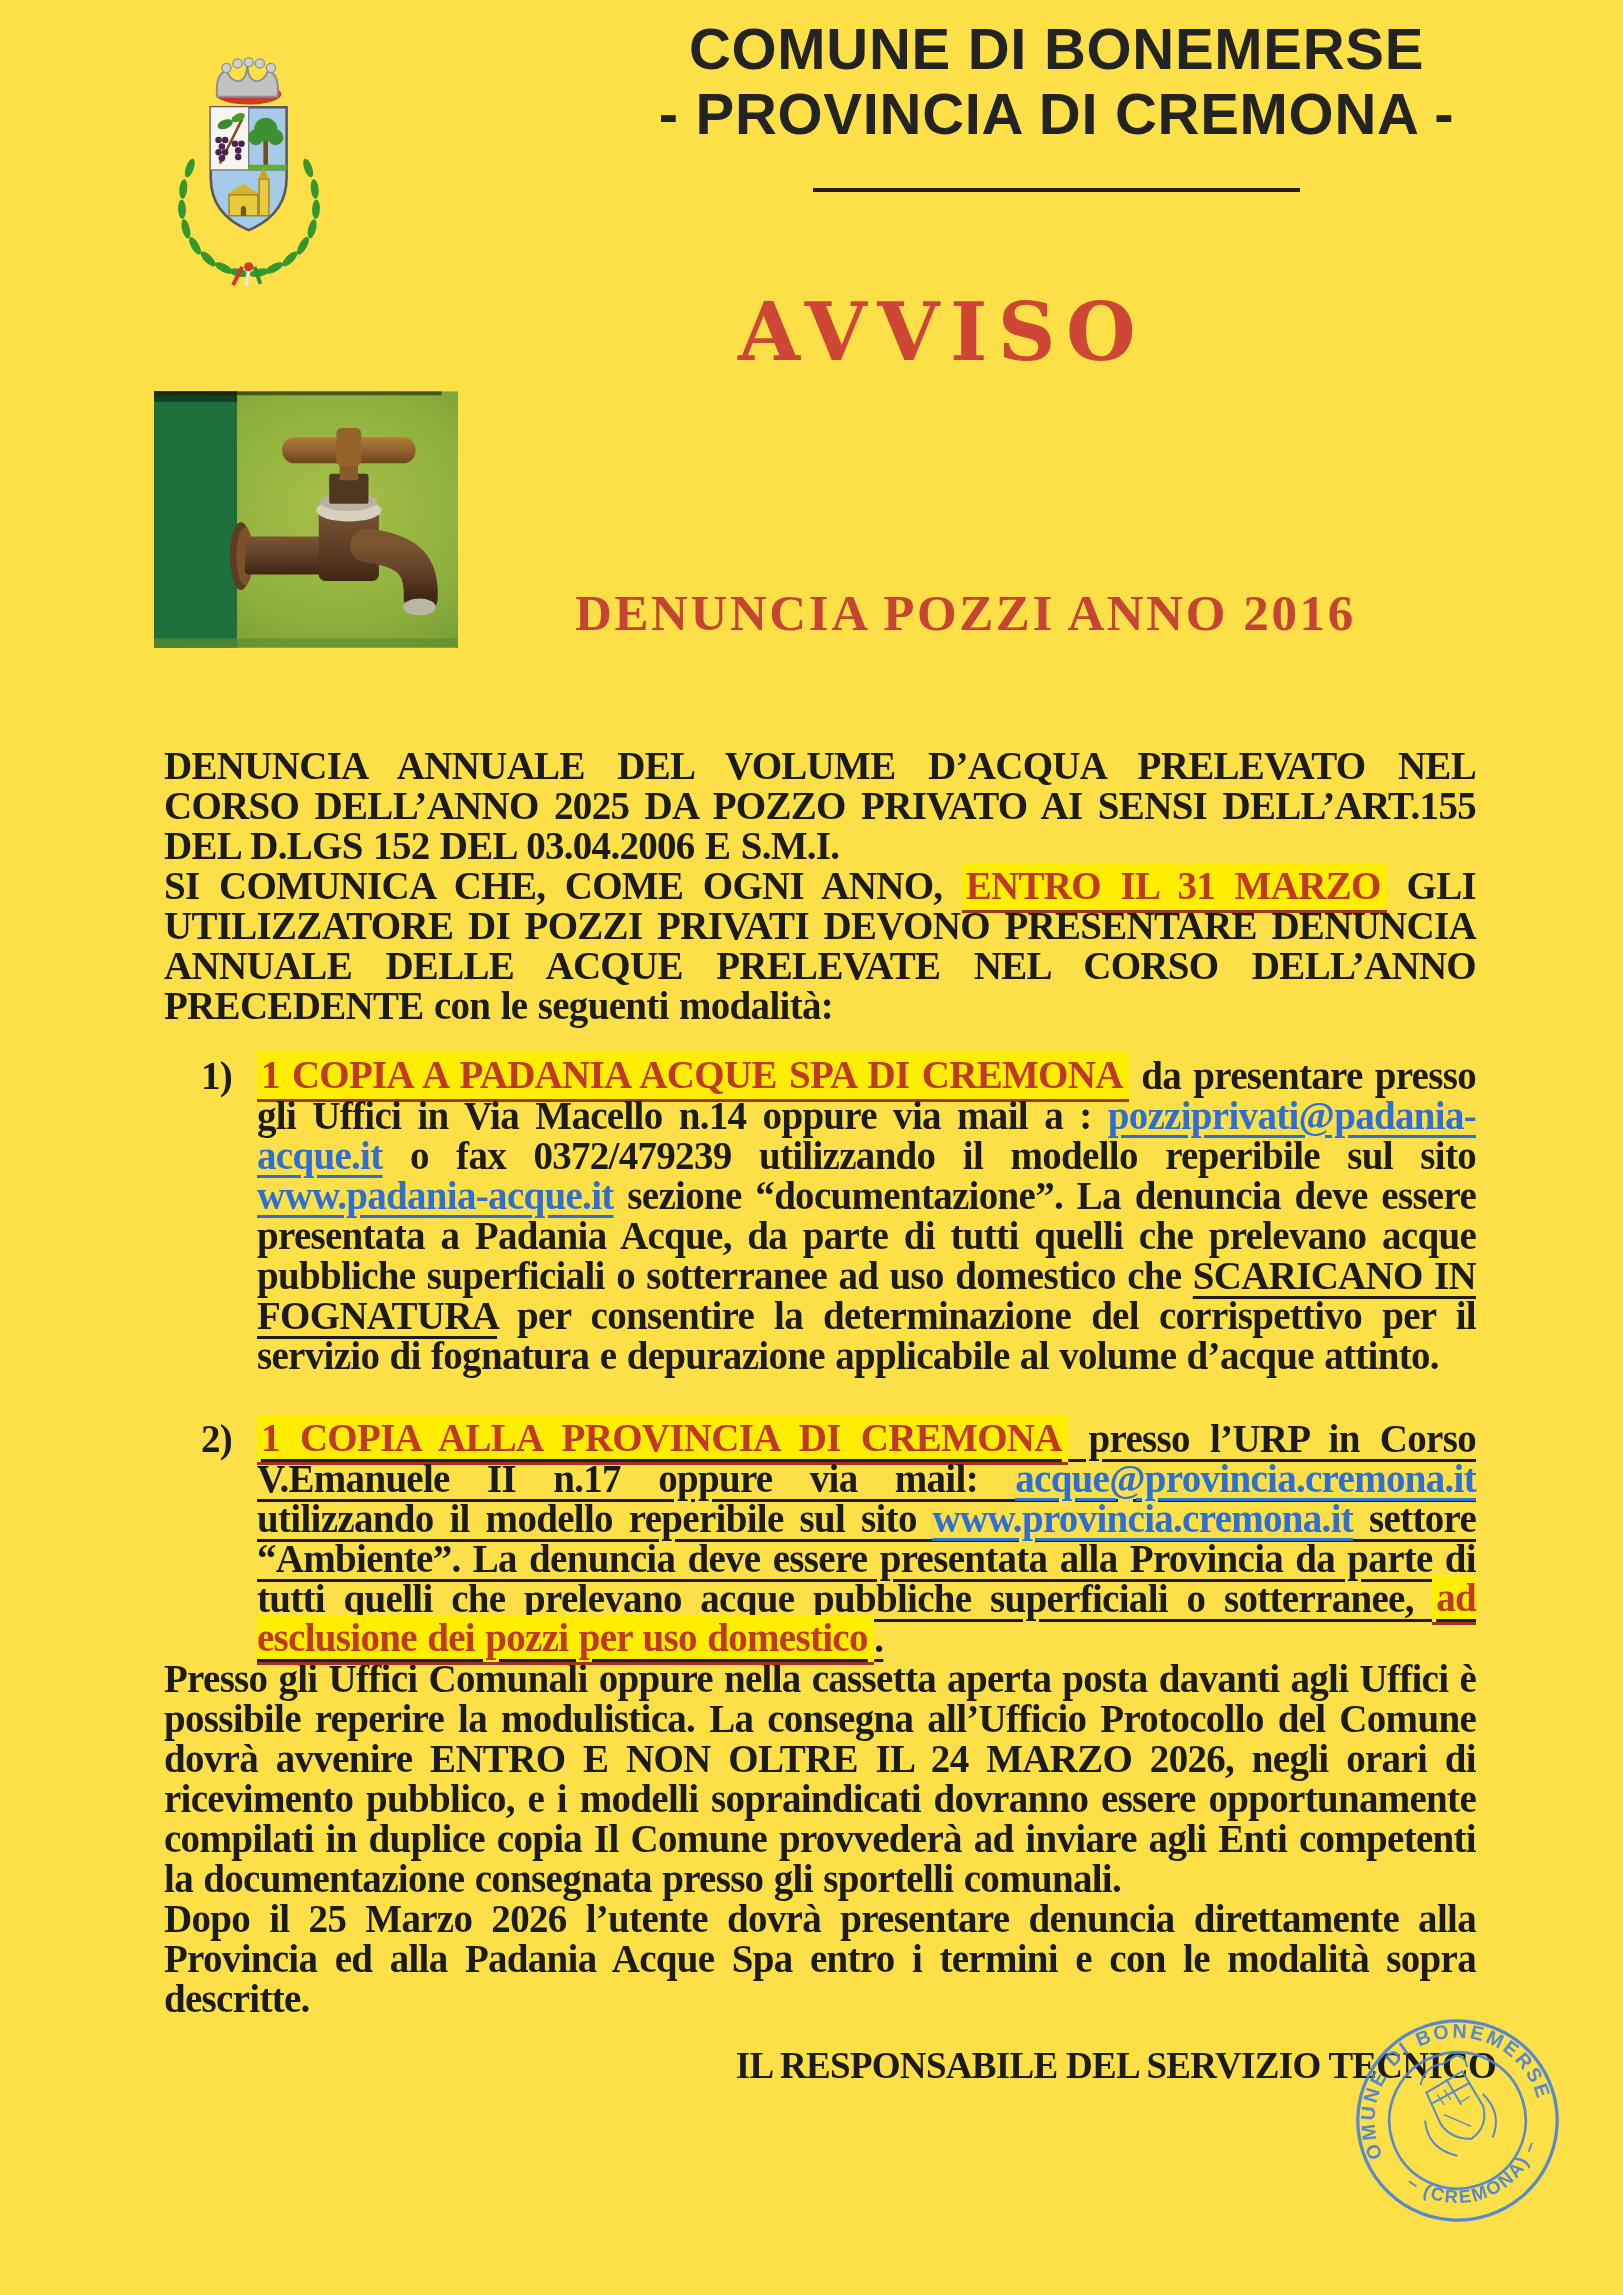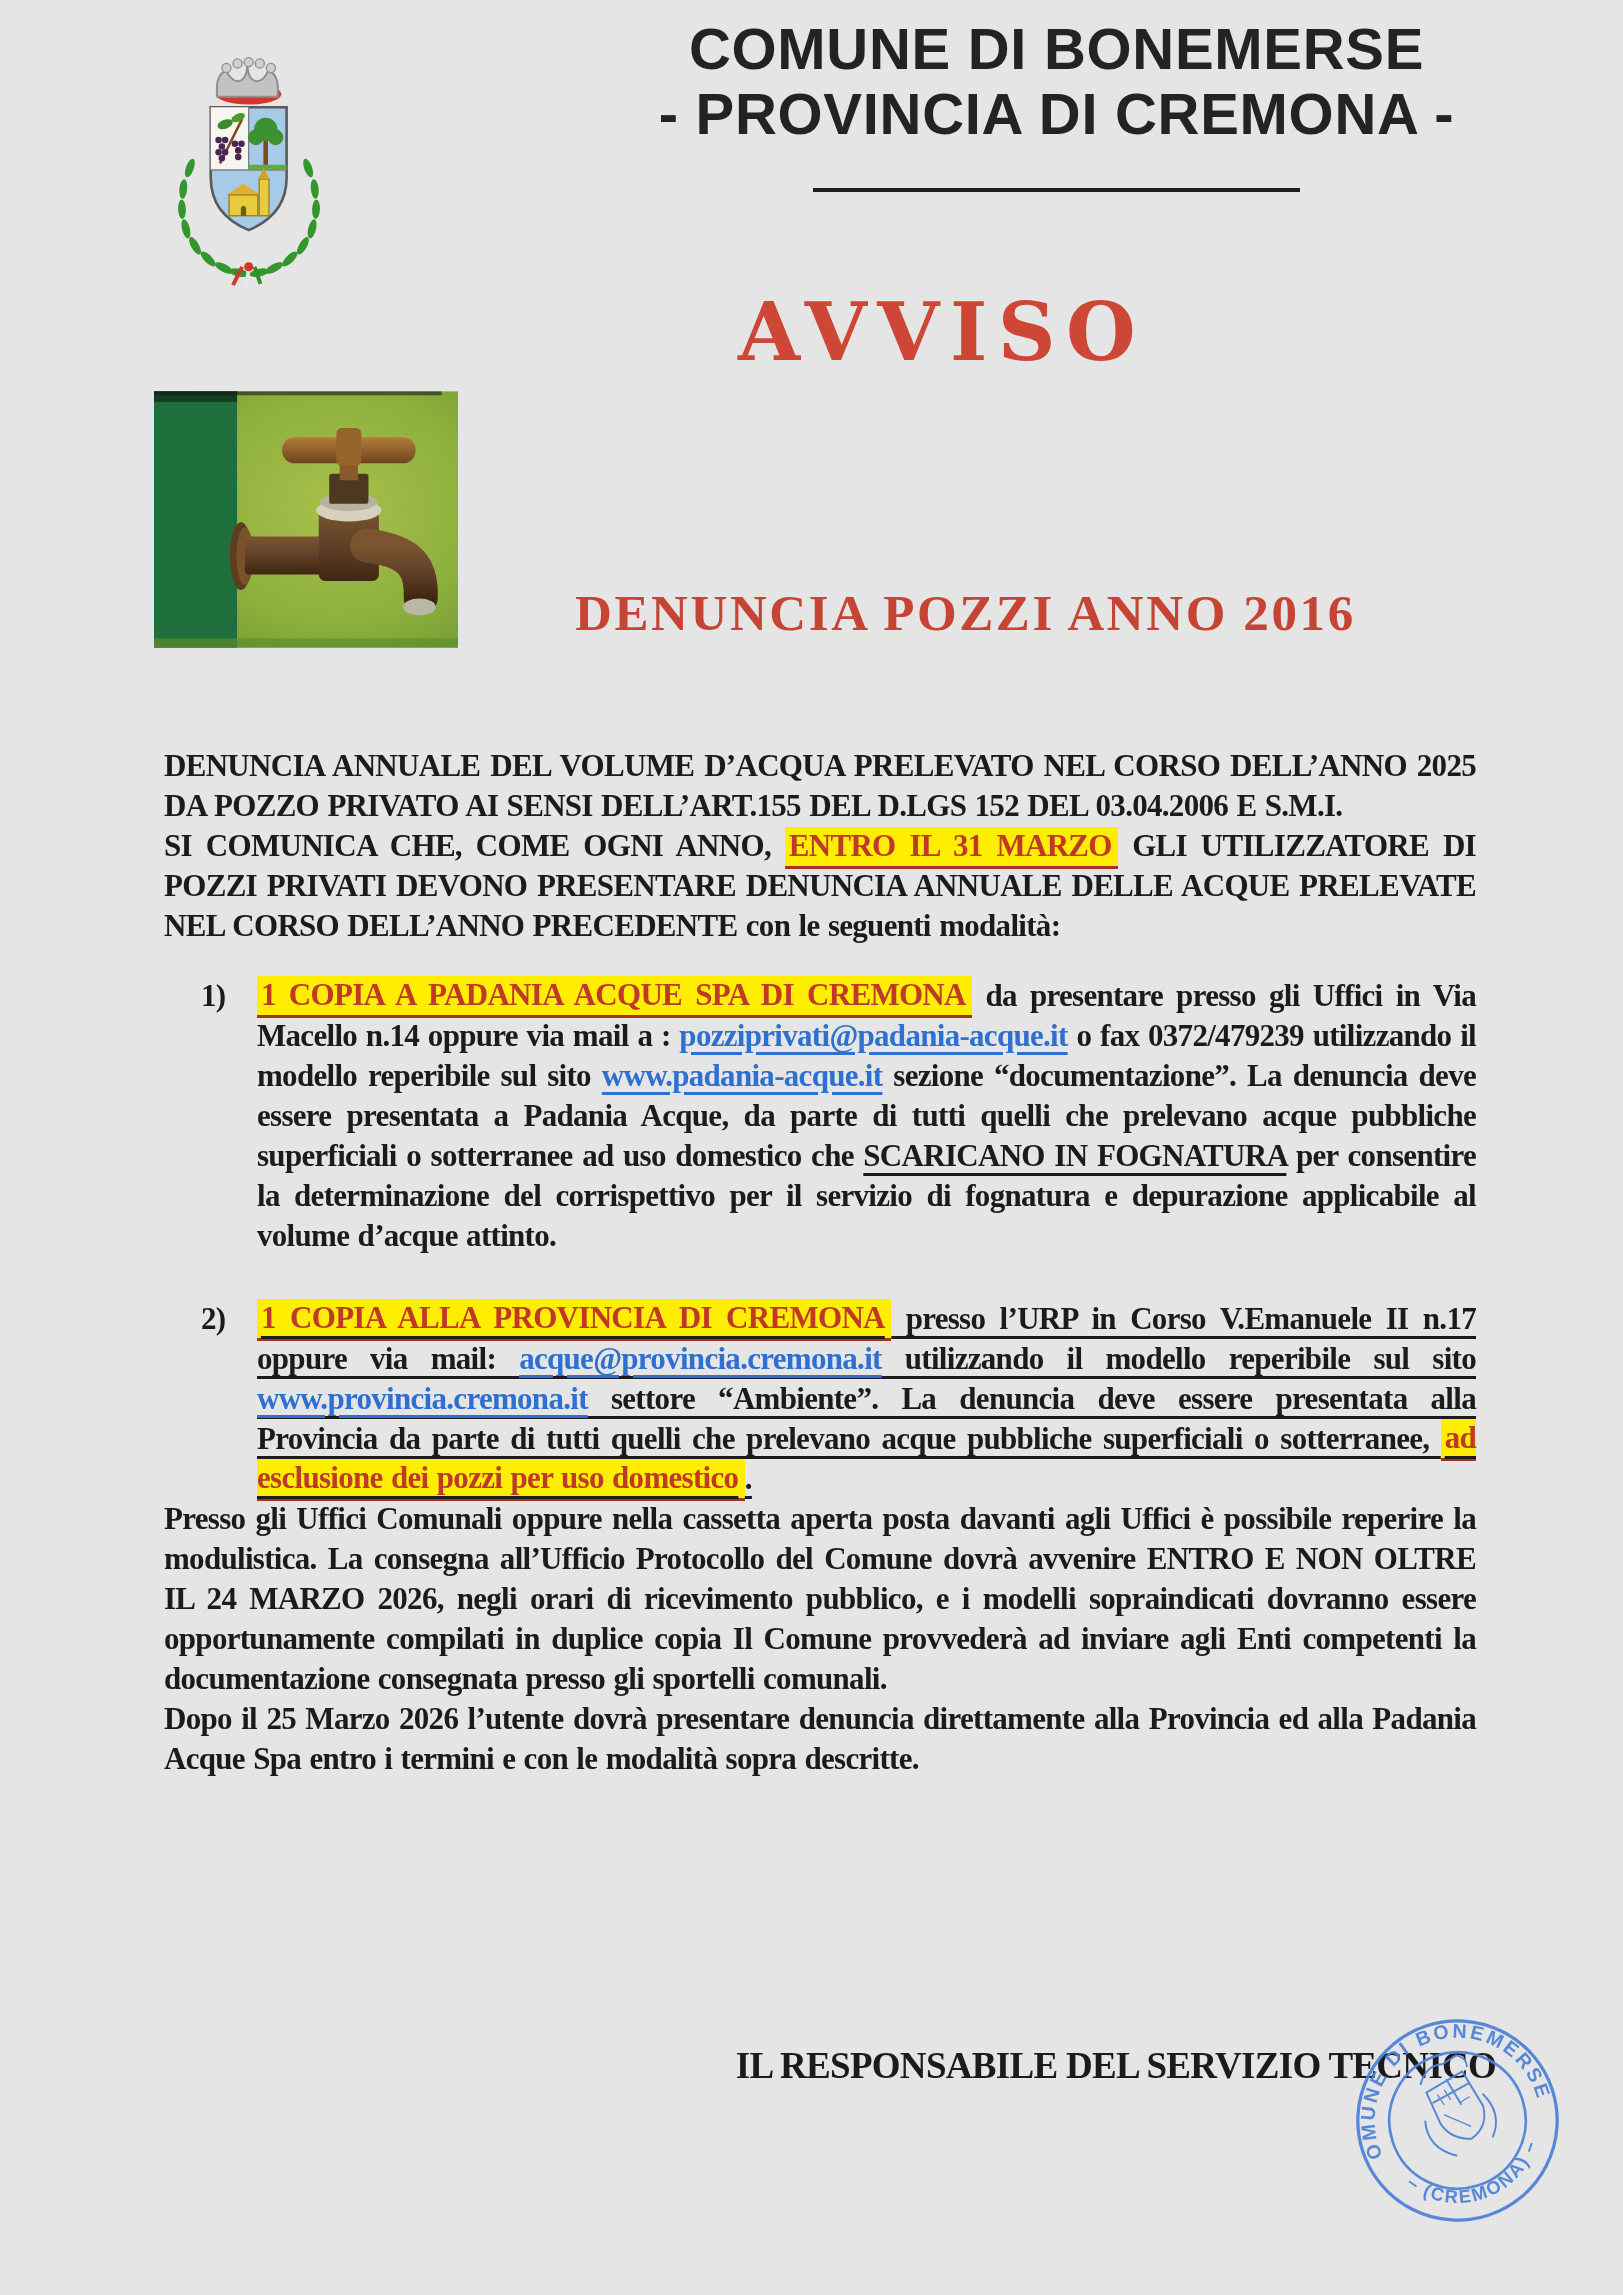--- a/index.html
+++ b/index.html
@@ -1,18 +1,18 @@
 <!DOCTYPE html>
 <html style="font-size:10.5px"><head>
 <meta charset="utf-8">
 <style>
   html,body { margin:0; padding:0; background:#8a8a8a; }
   .page {
     position:relative; width:1623px; height:2295px; margin:0 auto;
-    background:#e5e5e5; overflow:hidden;
+    background:#fde047; overflow:hidden;
     font-family:"Liberation Serif","DejaVu Serif",serif;
     font-weight:700; color:#1b1b1b;
   }
   
   .crest { position:absolute; left:149px; top:34px; width:200px; height:255px; }
   .header-text {
     position:absolute; left:641px; top:15.7px; width:831px; text-align:center;
     font-family:"Liberation Sans","DejaVu Sans",sans-serif; font-weight:700;
     font-size:58px; line-height:65px; color:#232323; letter-spacing:0.7px;
     white-space:nowrap;
@@ -24,21 +24,21 @@
     font-size:80px; letter-spacing:10.5px; color:#cd4636; white-space:nowrap;
   }
   .tap { position:absolute; left:154px; top:391px; width:304px; height:257px; }
   .subtitle {
     position:absolute; left:575px; top:584px; font-size:51px; letter-spacing:2.6px;
     color:#c54434; white-space:nowrap; font-weight:700;
   }
   
   .content {
     position:absolute; left:164px; top:746px; width:1312px;
-    font-size:31px; line-height:40px; text-align:justify;
+    font-size:39px; line-height:40px; text-align:justify;
     letter-spacing:-0.7px; word-spacing:1.3px;
   }
   .content p { margin:0; }
   .p-intro { margin-bottom:40px; }
   .list { margin-top:29.5px; }
   .list-item { position:relative; padding-left:93px; }
   .list-item + .list-item { margin-top:43px; }
   .list-marker { position:absolute; left:37px; top:0; }
   .underlined-item {
     text-decoration:underline; text-decoration-thickness:2.6px;

